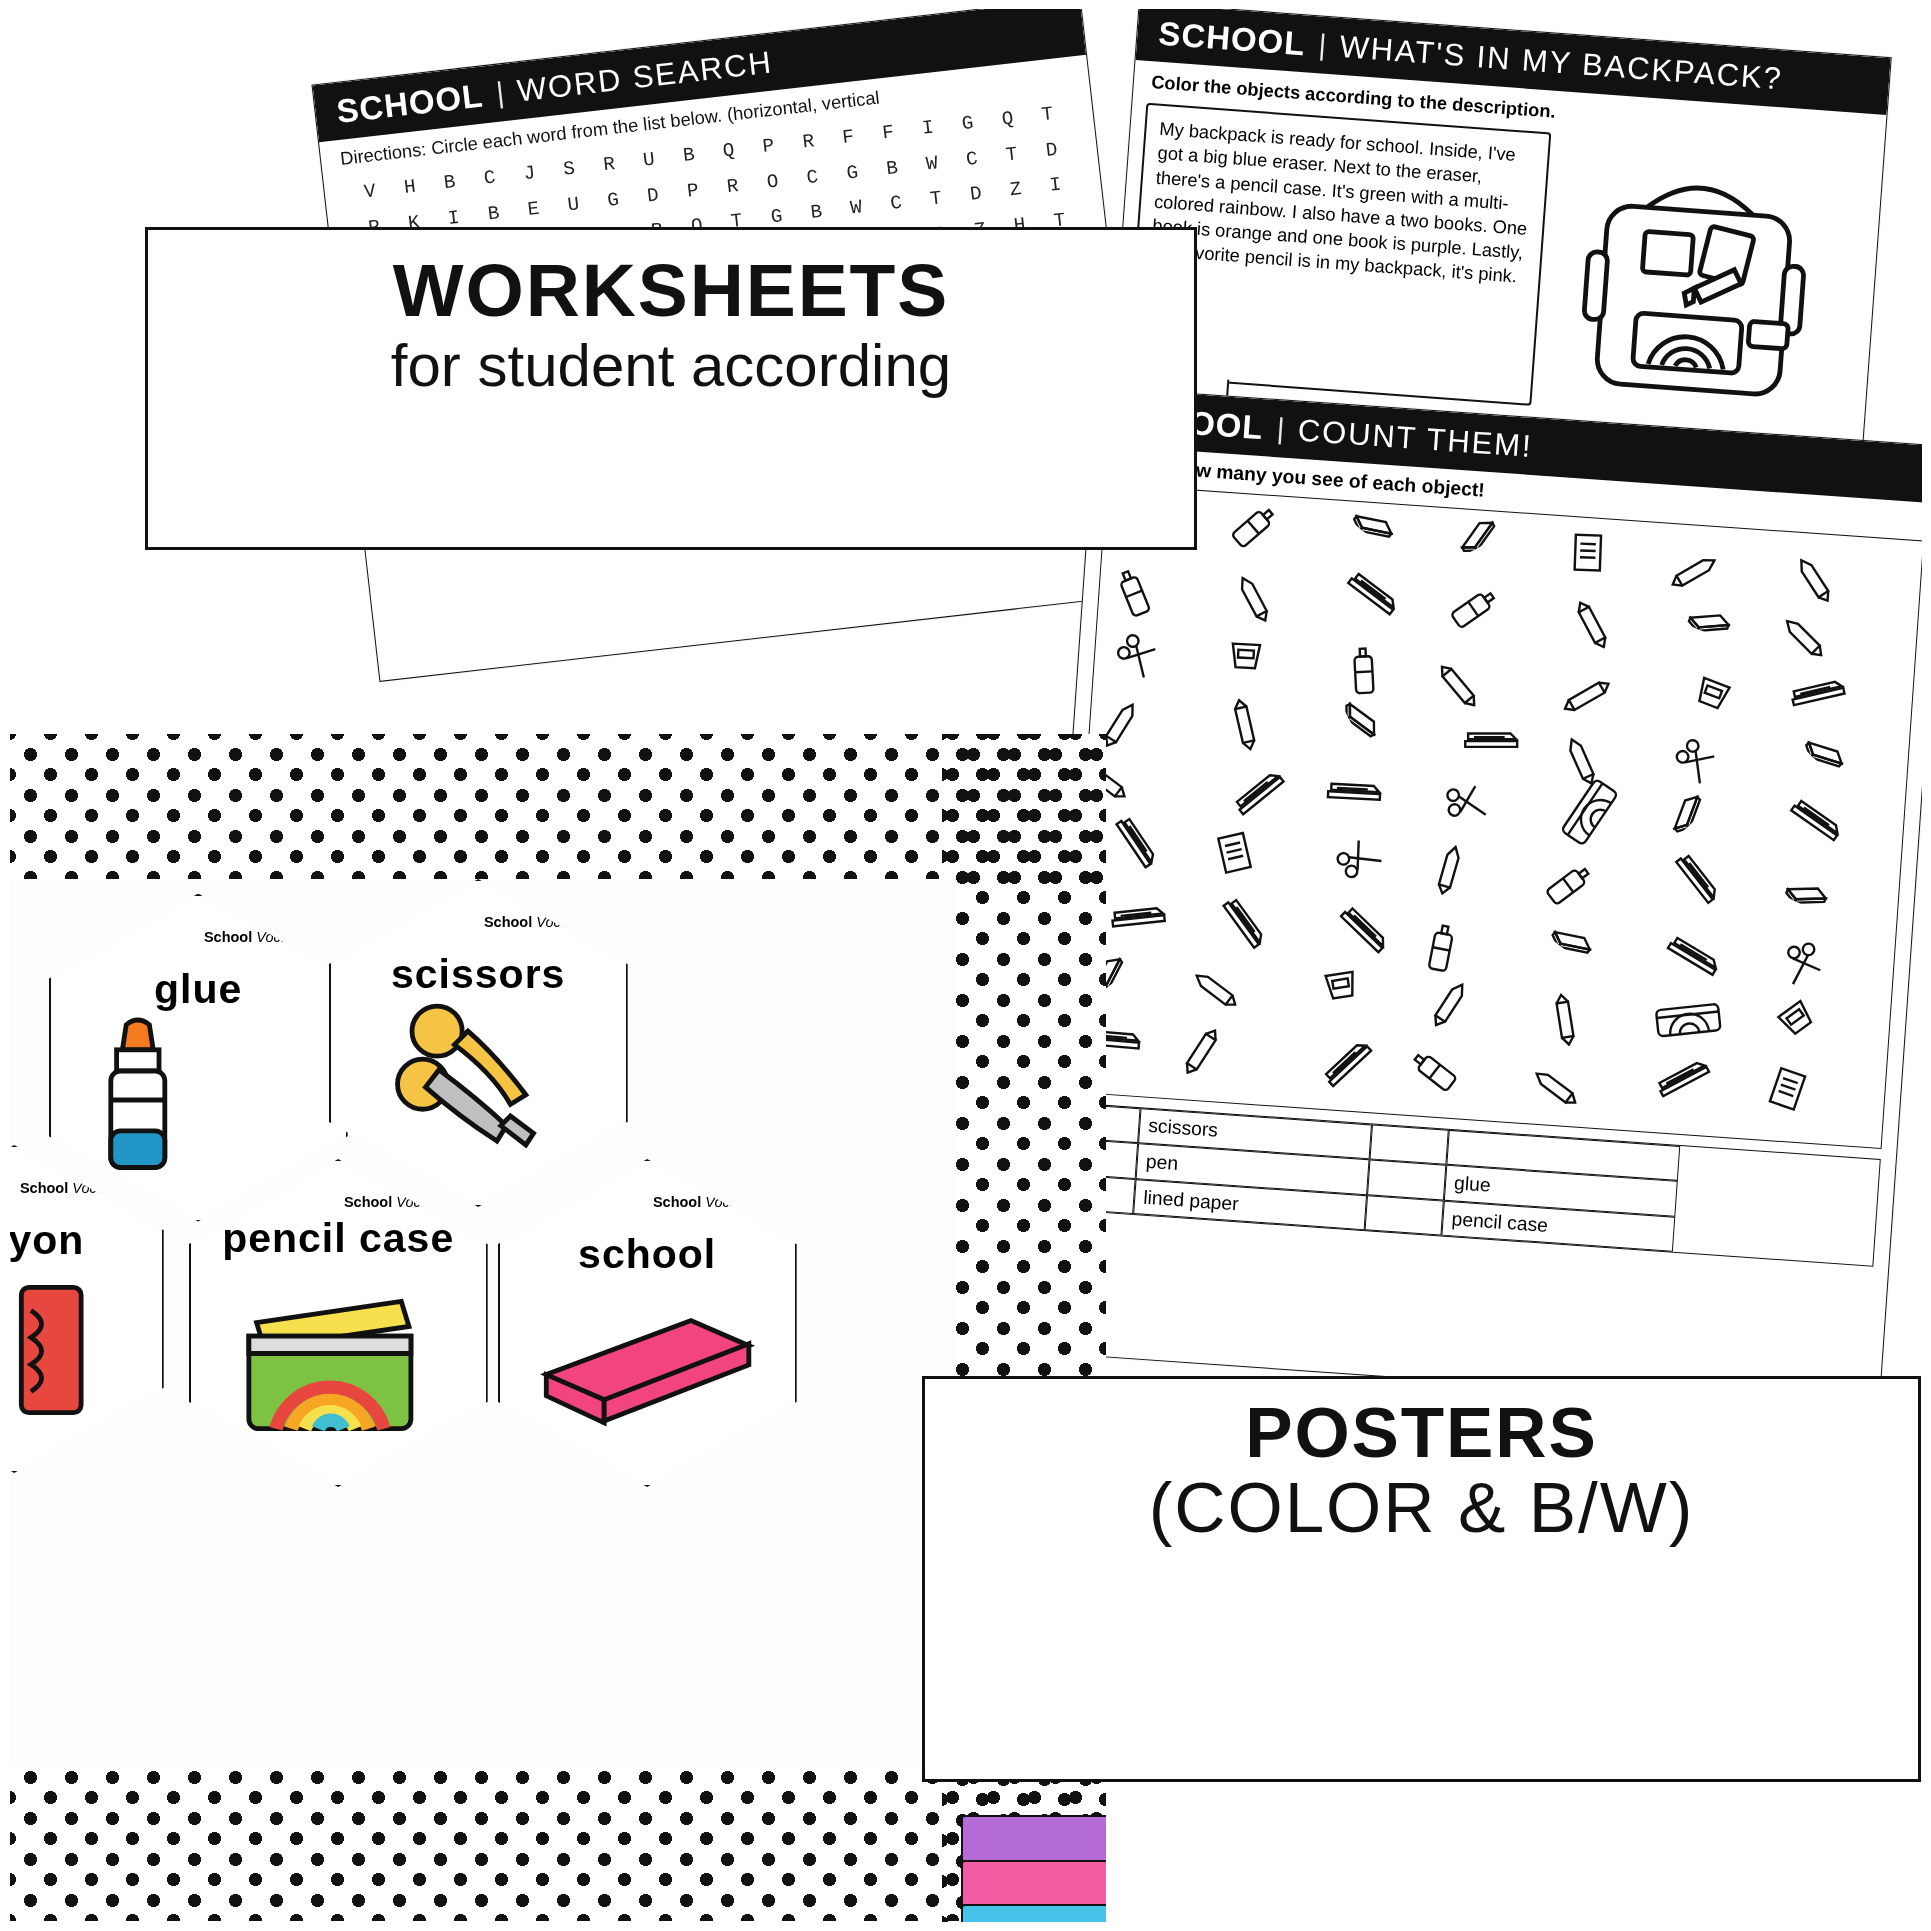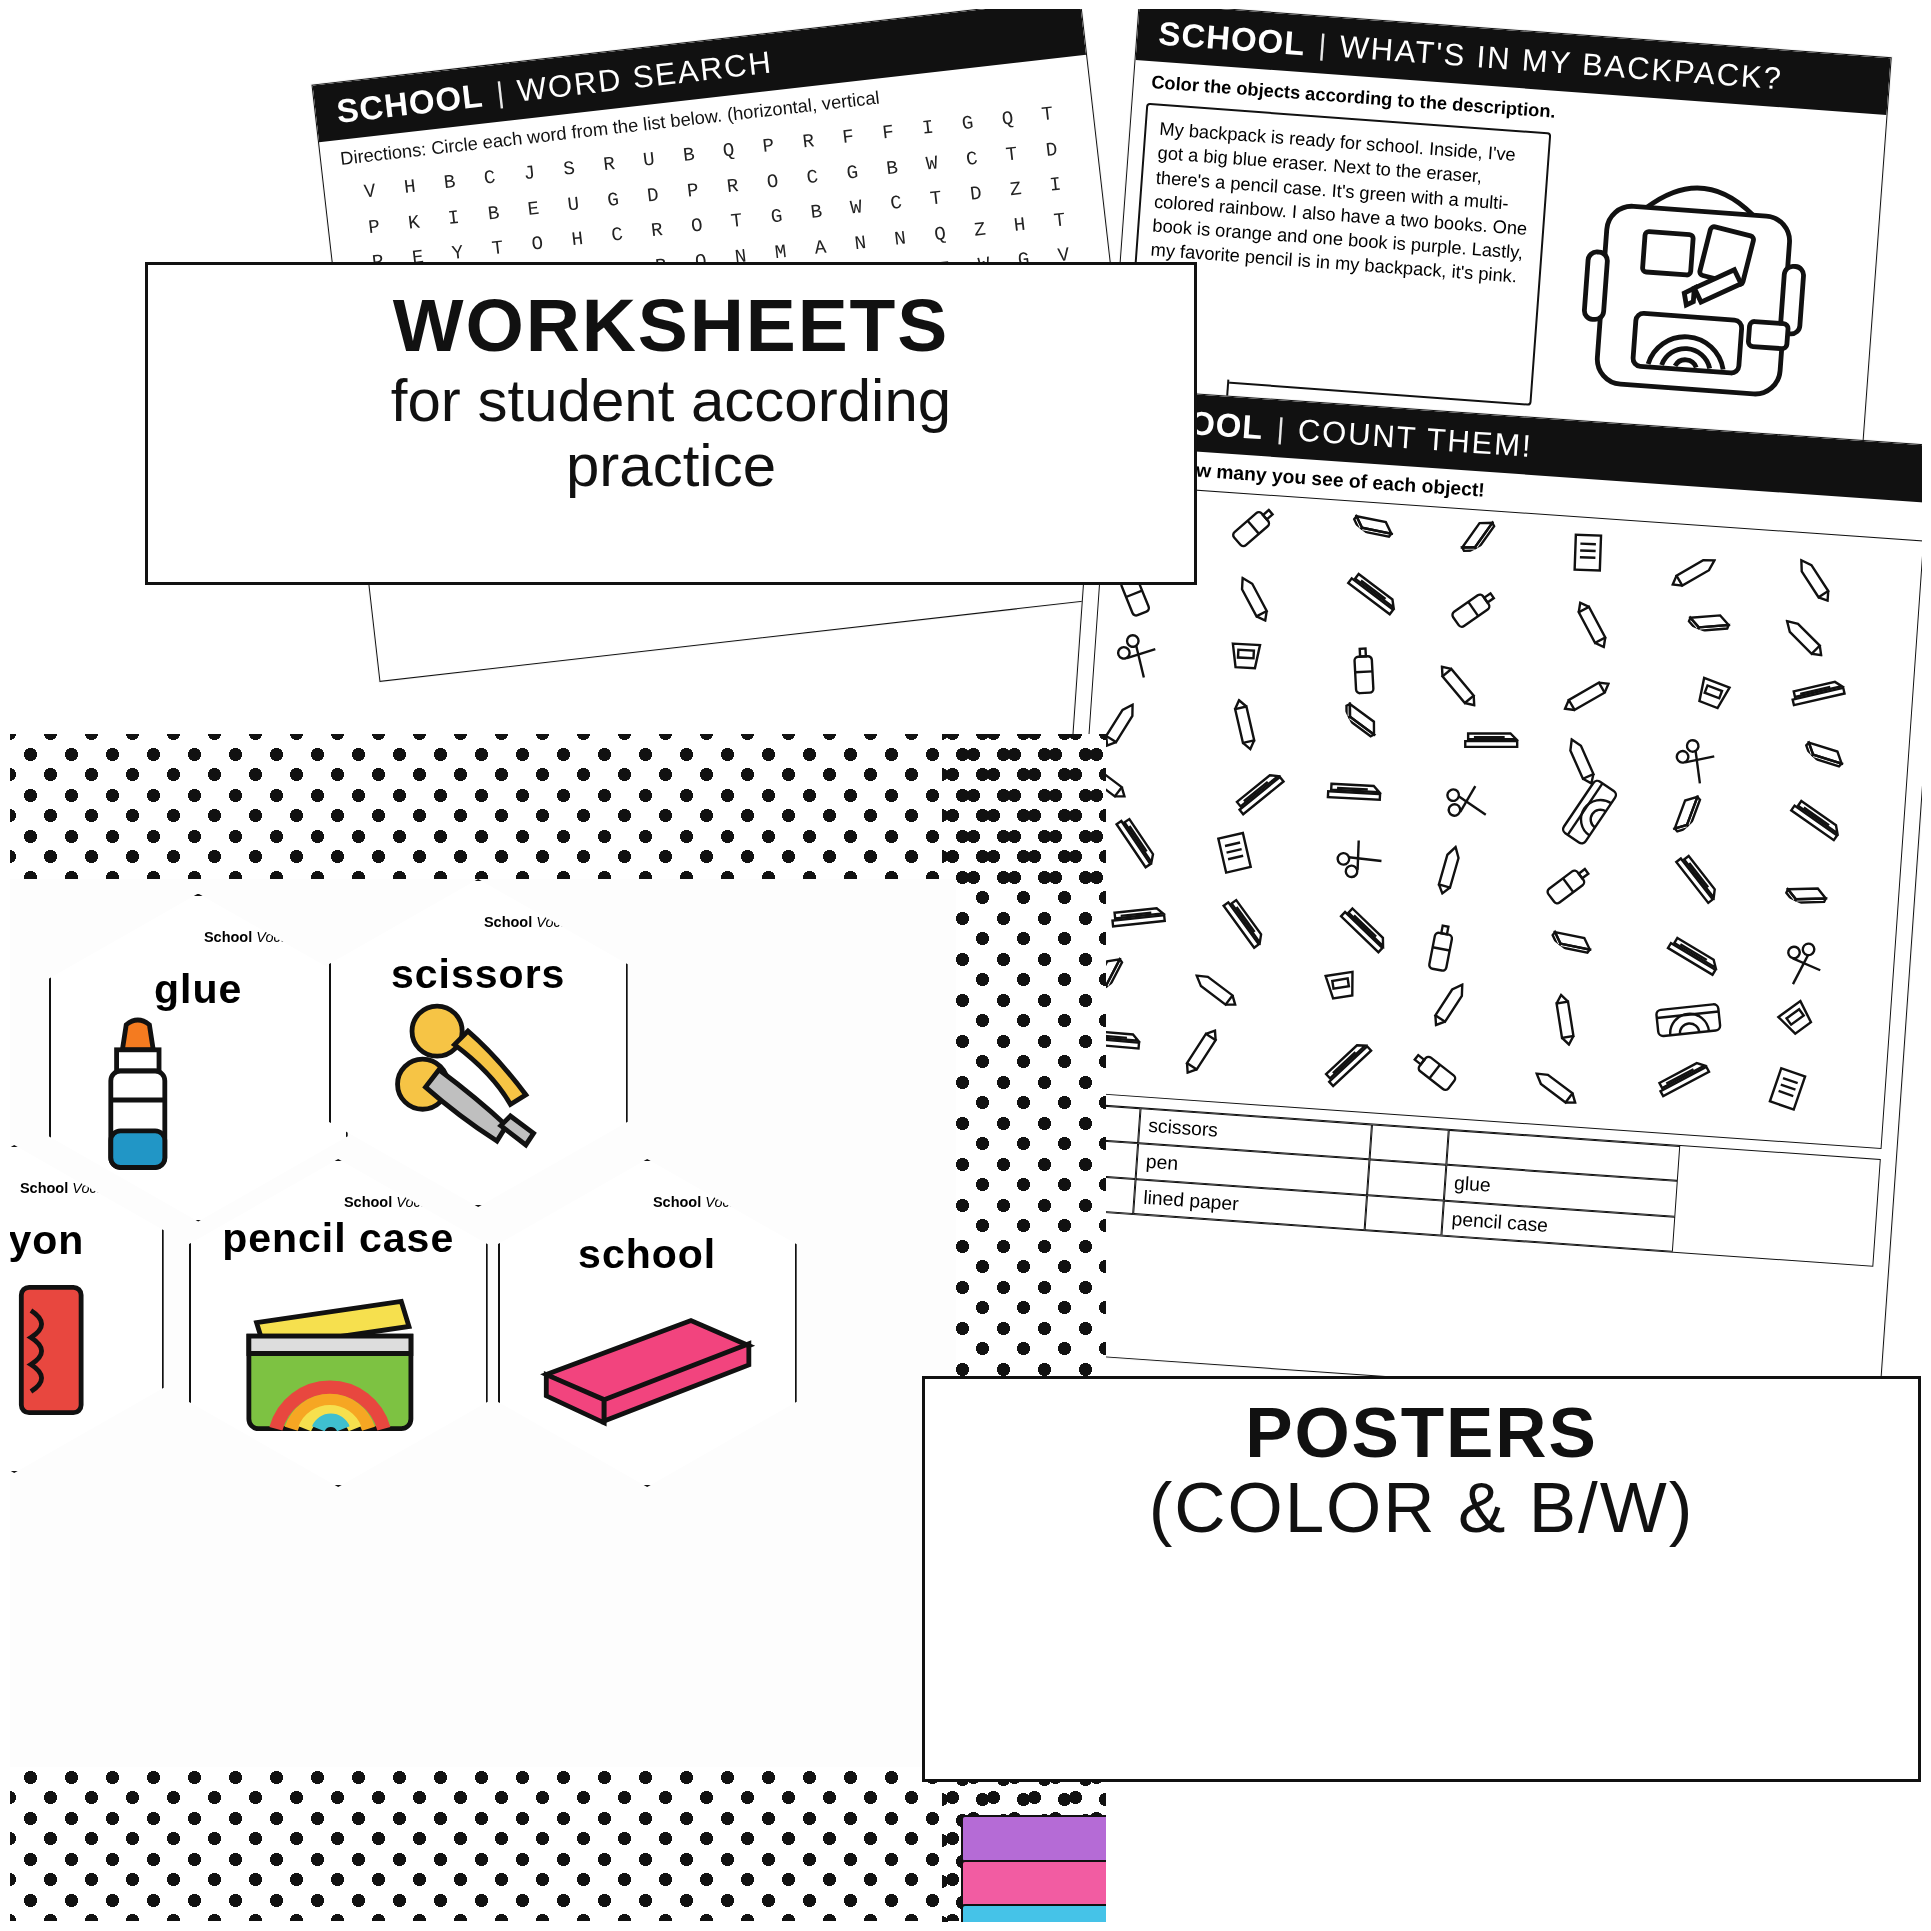--- a/index.html
+++ b/index.html
@@ -218,21 +218,20 @@
     background: #fff;
     border: 3.9px solid #111;
     box-sizing: border-box;
     text-align: center;
     color: #111;
   }
   #label-worksheets {
     left: 145px; top: 227px;
     width: 1052px; height: 323px;
     padding-top: 23px;
-    margin-top: 35px;
   }
   #label-worksheets .lw-title {
     font-size: 75px;
     font-weight: bold;
     letter-spacing: 1.9px;
     line-height: 1;
     margin-bottom: 5.8px;
   }
   #label-worksheets .lw-sub {
     font-size: 60px;
@@ -882,21 +881,20 @@
     </div>
 
     <div class="book" style="left:951px; top:1081px; width:174px; height:44px; background:#B56BD6;"></div>
     <div class="book" style="left:951px; top:1126px; width:174px; height:44px; background:#F25CA2;"></div>
     <div class="book" style="left:951px; top:1170px; width:174px; height:44px; background:#45C3E8;"></div>
   </div>
 
   <div class="label-box" id="label-worksheets">
     <div class="lw-title">WORKSHEETS</div>
     <div class="lw-sub">for student according</div>
-    <div class="lw-sub">practice</div>
   </div>
 
   <div class="label-box" id="label-posters">
     <div class="lp-title">POSTERS</div>
     <div class="lp-title" style="font-weight:400;">(COLOR &amp; B/W)</div>
   </div>
 
   <div class="frameborder"></div>
 </div>
 

